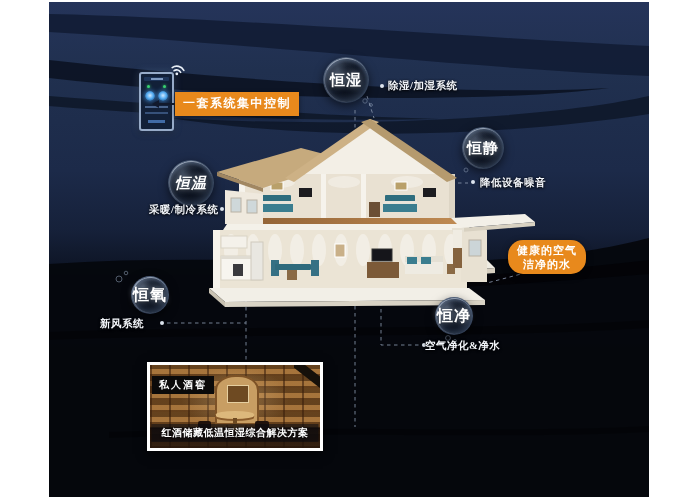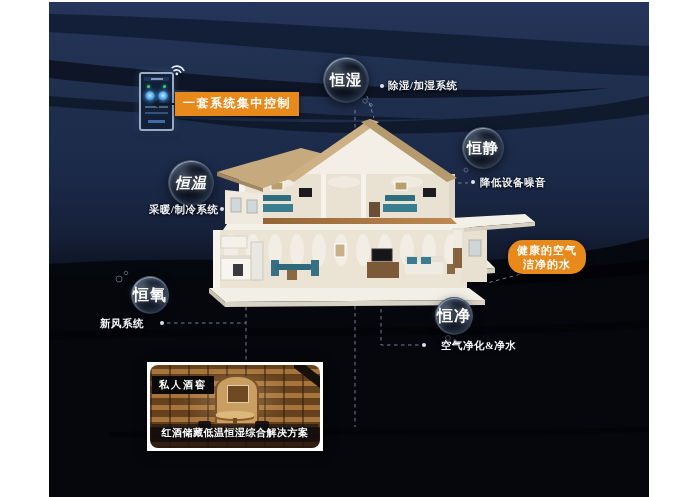--- a/index.html
+++ b/index.html
@@ -67,21 +67,21 @@
   .ribbon{position:absolute;top:0;right:0;width:26px;height:26px;overflow:hidden;}
   .ribbon::before{content:"";position:absolute;width:40px;height:9px;background:#15100a;transform:rotate(38deg);top:5px;right:-10px;}
 
   .inset.wine{left:98px;top:360px;width:170px;height:83px;}
   .wine-photo{
     background:
       linear-gradient(180deg, rgba(0,0,0,0) 74%, rgba(22,11,5,.9) 76%, rgba(35,20,10,.85) 100%),
       radial-gradient(ellipse at 50% 40%, rgba(255,225,170,.30) 0%, rgba(0,0,0,0) 45%),
       repeating-linear-gradient(90deg, rgba(55,28,10,.55) 0 2px, rgba(0,0,0,0) 2px 19px),
       repeating-linear-gradient(0deg, rgba(48,24,8,.5) 0 2px, rgba(200,150,92,.28) 2px 7px, rgba(30,15,5,.42) 7px 12px),
-      #99672f; border-radius: 8px;}
+      #99672f;}
   .wine-cab{position:absolute;left:38%;top:12%;width:24%;height:56%;background:#c89e63;
       border:2px solid #7d5226;border-radius:45% 45% 0 0/30% 30% 0 0;}
   .wine-cab::after{content:"";position:absolute;left:25%;top:18%;width:50%;height:34%;background:#6e4a22;border:1px solid #e6cfa0;}
   .wine-table{position:absolute;left:39%;top:56%;width:22%;height:9%;background:#dcb87c;border-radius:50%/45%;box-shadow:0 2px 0 #8a5c2c;}
   .wine-table::after{content:"";position:absolute;left:44%;top:90%;width:12%;height:160%;background:#6e4a22;}
   .wine-stool{position:absolute;bottom:16%;width:8%;height:17%;background:#20120c;border-radius:2px;}
 
   .inset.pool{left:330px;top:361px;width:179px;height:80px;}
   .pool-photo{background:#d5d2c9;}
   .pool-top{position:absolute;left:0;top:0;right:0;height:26%;
@@ -282,21 +282,21 @@
       <span>恒氧</span>
       </div>
     <div class="bubble small" style="left:378px;top:295px;margin-left:8px;">
       <span>恒净</span>
       </div>
 
     <div class="sys-label" style="left:339px;top:77px;">除湿/加湿系统</div>
     <div class="sys-label" style="left:431px;top:174px;">降低设备噪音</div>
     <div class="sys-label" style="left:100px;top:201px;">采暖/制冷系统</div>
     <div class="sys-label" style="left:51px;top:315px;">新风系统</div>
-    <div class="sys-label" style="left:392px;top:337px;">空气净化&amp;净水</div>
+    <div class="sys-label" style="left:376px;top:337px;">空气净化&amp;净水</div>
 
     <div class="inset wine">
       <div class="photo wine-photo">
         <div class="wine-cab"></div>
         <div class="wine-table"></div>
         <div class="wine-stool" style="left:28%;"></div>
         <div class="wine-stool" style="left:62%;"></div>
         <div class="ribbon"></div>
         <div class="tag">私人酒窖</div>
         <div class="caption">红酒储藏低温恒湿综合解决方案</div>

